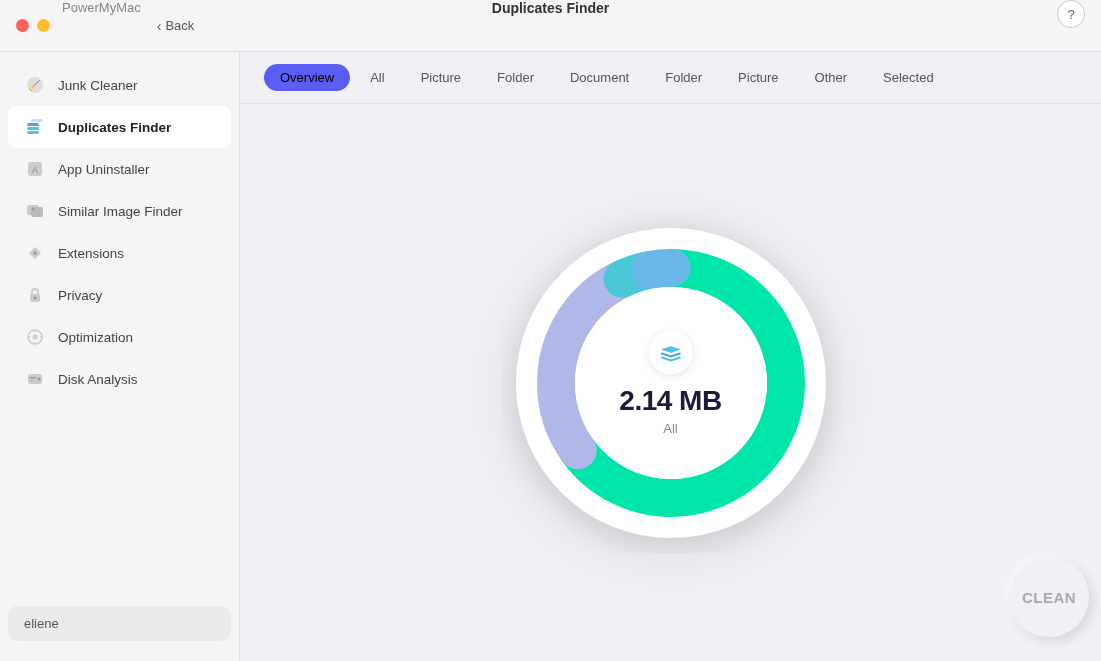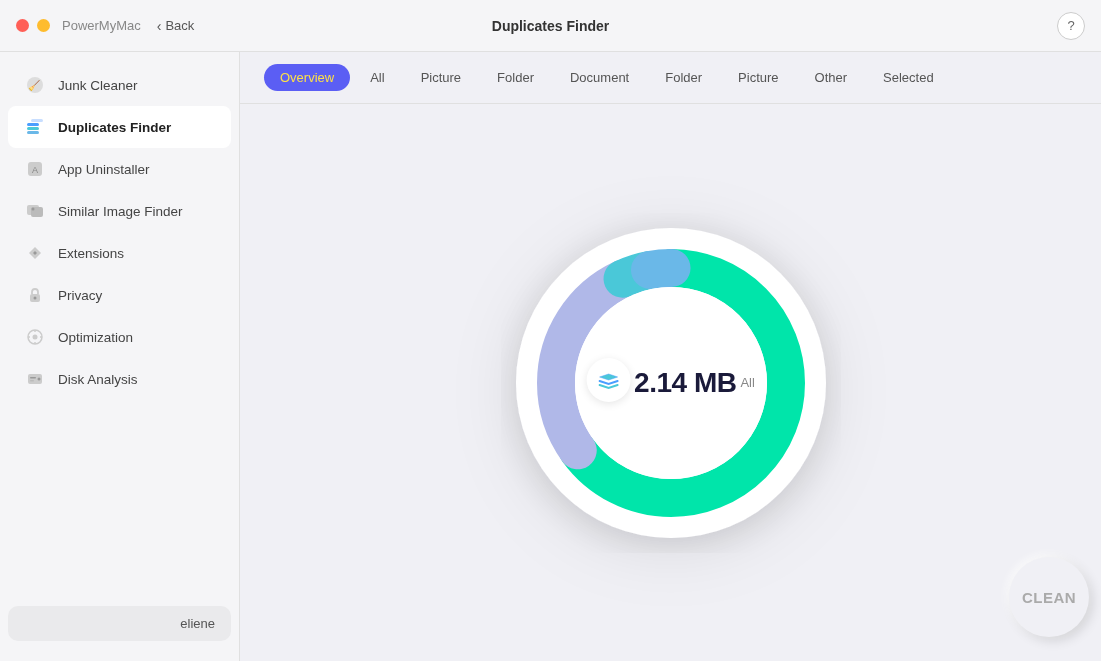--- a/index.html
+++ b/index.html
@@ -8,21 +8,20 @@
       width: 1101px;
       height: 661px;
       background: #f0f0f5;
       font-family: -apple-system, BlinkMacSystemFont, 'Segoe UI', sans-serif;
       overflow: hidden;
     }
 
     
     .titlebar {
       display: flex;
-      align-items: center;
       padding: 0 16px;
       height: 52px;
       background: #f5f5f7;
       border-bottom: 1px solid #e0e0e0;
       position: relative;
     }
     .traffic-lights {
       display: flex;
       gap: 8px;
       align-items: center;
@@ -111,21 +110,21 @@
       width: 22px;
       height: 22px;
       display: flex;
       align-items: center;
       justify-content: center;
       font-size: 16px;
     }
     .sidebar-user {
       margin-top: auto;
       padding: 10px 16px;
-      text-align: right;
+      text-align: left;
       margin: auto 8px 8px;
       background: #eaeaec;
       border-radius: 10px;
       font-size: 13px;
       color: #555;
       cursor: pointer;
     }
 
     
     .content {
@@ -148,21 +147,21 @@
     .tab {
       padding: 6px 16px;
       border-radius: 20px;
       font-size: 13px;
       color: #555;
       cursor: pointer;
       white-space: nowrap;
     }
     .tab.active {
       background: #5b5ef4;
-      color: #fde047;
+      color: #000000;
       font-weight: 500;
     }
 
     
     .chart-area {
       flex: 1;
       display: flex;
       align-items: center;
       justify-content: center;
       position: relative;
@@ -178,21 +177,21 @@
       width: 340px;
       height: 340px;
       filter: drop-shadow(0 8px 32px rgba(0,0,0,0.10));
     }
     .donut-inner {
       position: absolute;
       top: 50%;
       left: 50%;
       transform: translate(-50%, -50%);
       display: flex;
-      flex-direction: row;
+      flex-direction: column;
       align-items: center;
       justify-content: flex-end;
       gap: 4px;
     }
     .donut-icon {
       width: 44px;
       height: 44px;
       background: white;
       border-radius: 50%;
       display: flex;

